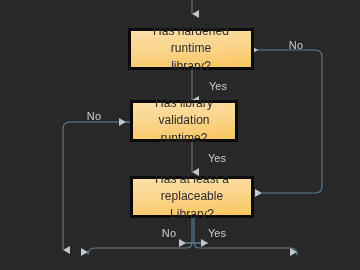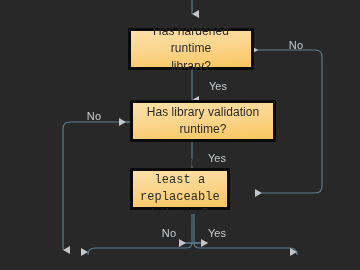--- a/index.html
+++ b/index.html
@@ -92,28 +92,28 @@
     </g>
   </svg>
 
   <div class="node" style="left:128px; top:28px; width:126px; height:42px;">
     <span class="node-text">
       <span>Has hardened runtime</span><br>
       <span>library?</span>
     </span>
   </div>
 
-  <div class="node" style="left:130px; top:100px; width:146px; height:42px;">
+  <div class="node" style="left:130px; top:100px; width:108px; height:42px;">
     <span class="node-text">
       <span>Has library validation</span><br>
       <span>runtime?</span>
     </span>
   </div>
 
-  <div class="node" style="left:130px; top:168px; width:100px; height:42px;font-family:Liberation Mono, monospace;">
+  <div class="node" style="left:130px; top:176px; width:124px; height:42px;">
     <span class="node-text">
       <span>Has at least a replaceable</span><br>
       <span>Library?</span>
     </span>
   </div>
 
   <div class="edge-label" style="left:296px; top:45px;">No</div>
   <div class="edge-label" style="left:218px; top:86px;">Yes</div>
   <div class="edge-label" style="left:94px; top:116px;">No</div>
   <div class="edge-label" style="left:217px; top:158px;">Yes</div>

